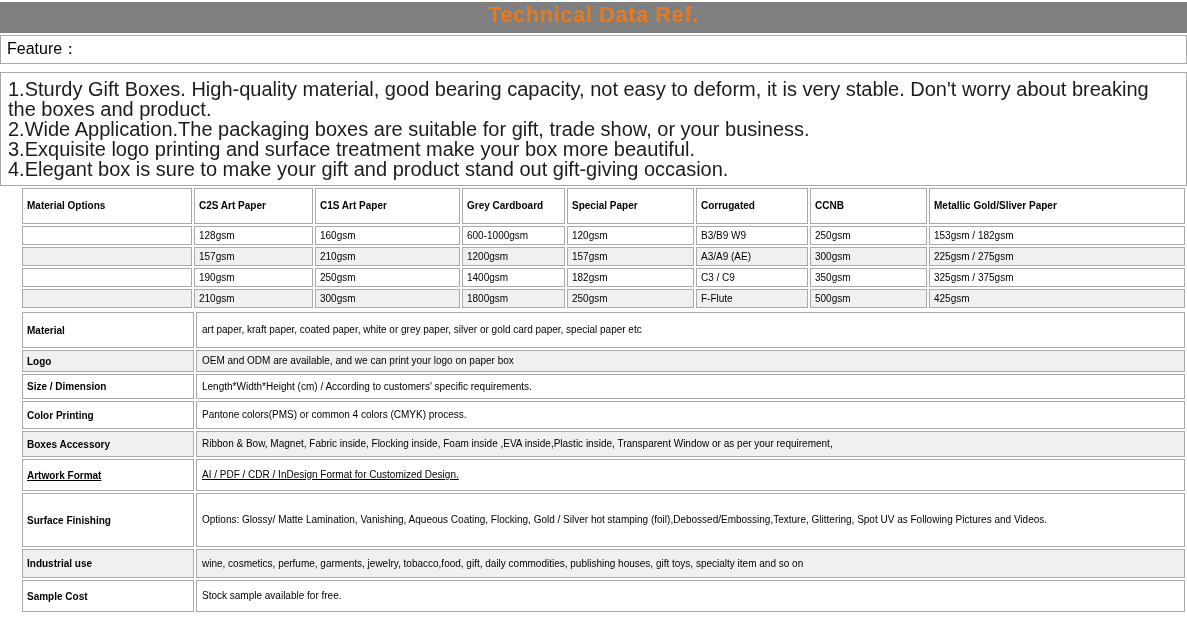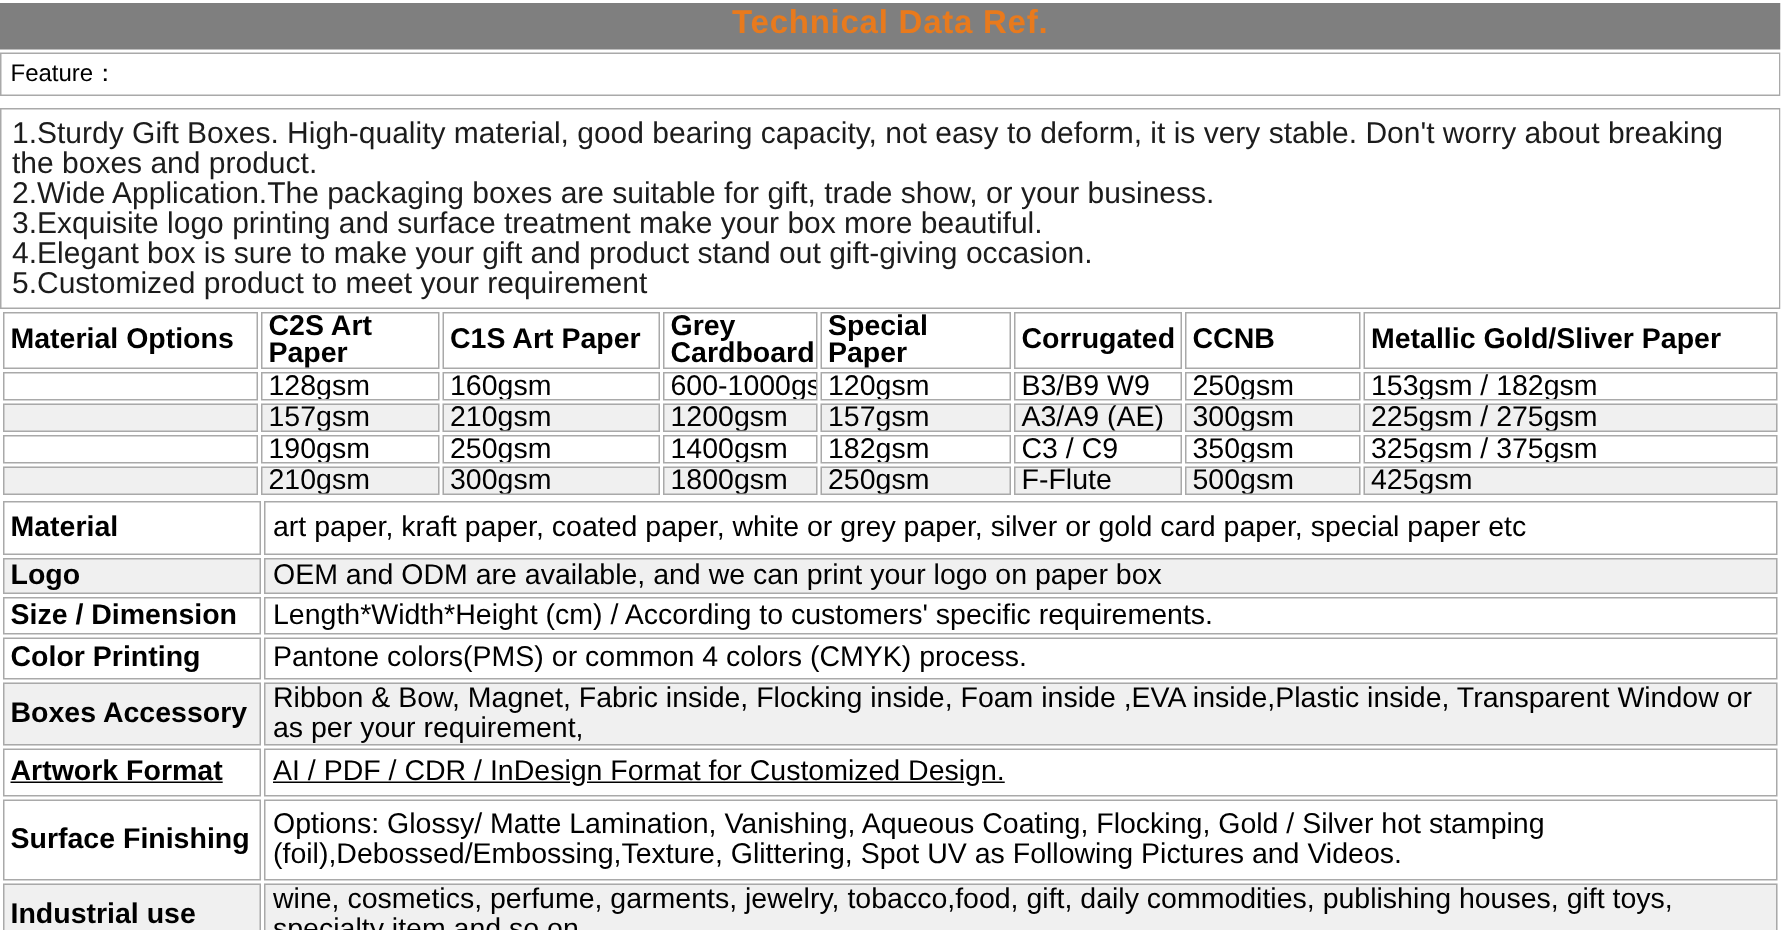--- a/index.html
+++ b/index.html
@@ -45,21 +45,22 @@
     color: #1c1c1c;
     min-height: 112px;
   }
 
   
   table {
     border-collapse: separate;
     border-spacing: 2px;
     width: 100%;
     table-layout: fixed;
-    font-size: 19px;
+    font-size: 10px;
+    padding-left: 20px;
   }
   td, th {
     border: 1px solid #a9a9a9;
     padding: 0 4px;
     vertical-align: middle;
     background: #ffffff;
     overflow: hidden;
   }
   tr.alt td { background: #f0f0f0; }
 
@@ -104,21 +105,20 @@
 
   <div class="feature-heading">
     <span>Feature：</span>
   </div>
 
   <div class="feature-list">
     <div class="feature-item">1.Sturdy Gift Boxes. High-quality material, good bearing capacity, not easy to deform, it is very stable. Don't worry about breaking the boxes and product.</div>
     <div class="feature-item">2.Wide Application.The packaging boxes are suitable for gift, trade show, or your business.</div>
     <div class="feature-item">3.Exquisite logo printing and surface treatment make your box more beautiful.</div>
     <div class="feature-item">4.Elegant box is sure to make your gift and product stand out gift-giving occasion.</div>
-    <div class="feature-item">5.Customized product to meet your requirement</div>
   </div>
 
   <table class="spec-table">
     <colgroup>
       <col style="width:170px">
         <col style="width:119px">
         <col style="width:145px">
         <col style="width:103px">
       <col style="width:127px">
         <col style="width:112px">

